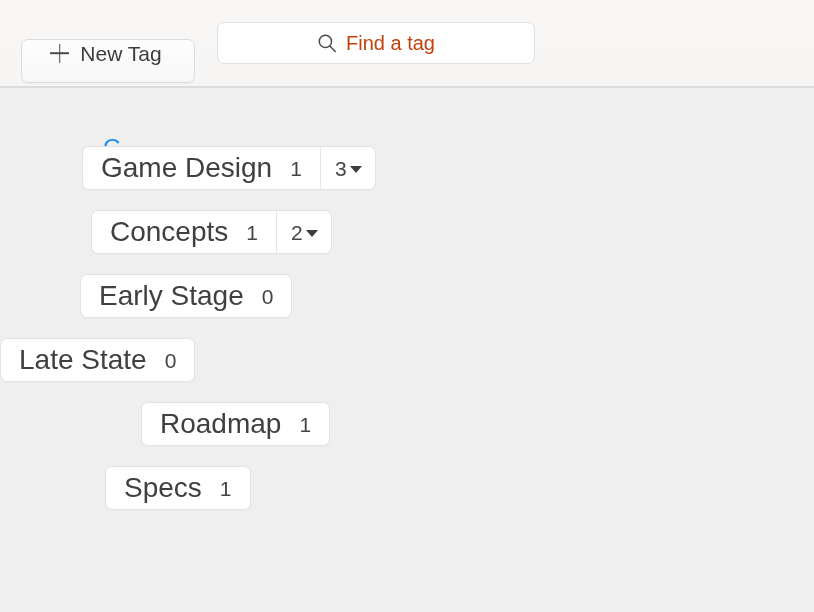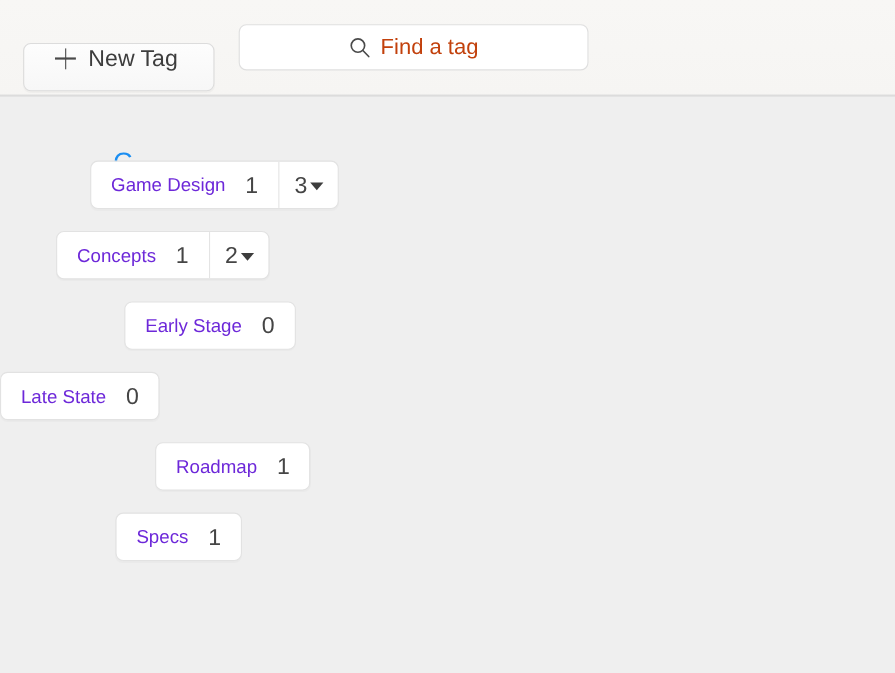--- a/index.html
+++ b/index.html
@@ -159,22 +159,22 @@
 
   .tag-main {
     display: flex;
     align-items: center;
     gap: 18px;
     padding: 0 18px;
     white-space: nowrap;
   }
 
   .tag-name {
-    font-size: 17px;
-    color: #6d28d9;
+    font-size: 28px;
+    color: #404040;
     line-height: 1;
   }
 
   .tag-count {
     font-size: 21px;
     color: #454545;
     line-height: 1;
   }
 
   .tag-children {
@@ -235,33 +235,33 @@
               <div class="tag-main">
                 <span class="tag-name">Game Design</span>
                 <span class="tag-count">1</span>
               </div>
               <div class="tag-children">
                 <span class="tag-children-count">3</span>
                 <span class="chevron-down-icon"></span>
               </div>
             </div>
           </div>
-          <div class="tag-row" style="padding-left: 51px;">
+          <div class="tag-row" style="padding-left: 51px; margin-left: 40px;">
             <div class="tag-pill">
               <div class="tag-main">
                 <span class="tag-name">Concepts</span>
                 <span class="tag-count">1</span>
               </div>
               <div class="tag-children">
                 <span class="tag-children-count">2</span>
                 <span class="chevron-down-icon"></span>
               </div>
             </div>
           </div>
-          <div class="tag-row" style="padding-left: 113px; text-align: center;">
+          <div class="tag-row" style="padding-left: 80px; text-align: center;">
             <div class="tag-pill">
               <div class="tag-main">
                 <span class="tag-name">Early Stage</span>
                 <span class="tag-count">0</span>
               </div>
             </div>
           </div>
           <div class="tag-row" style="">
             <div class="tag-pill">
               <div class="tag-main">

